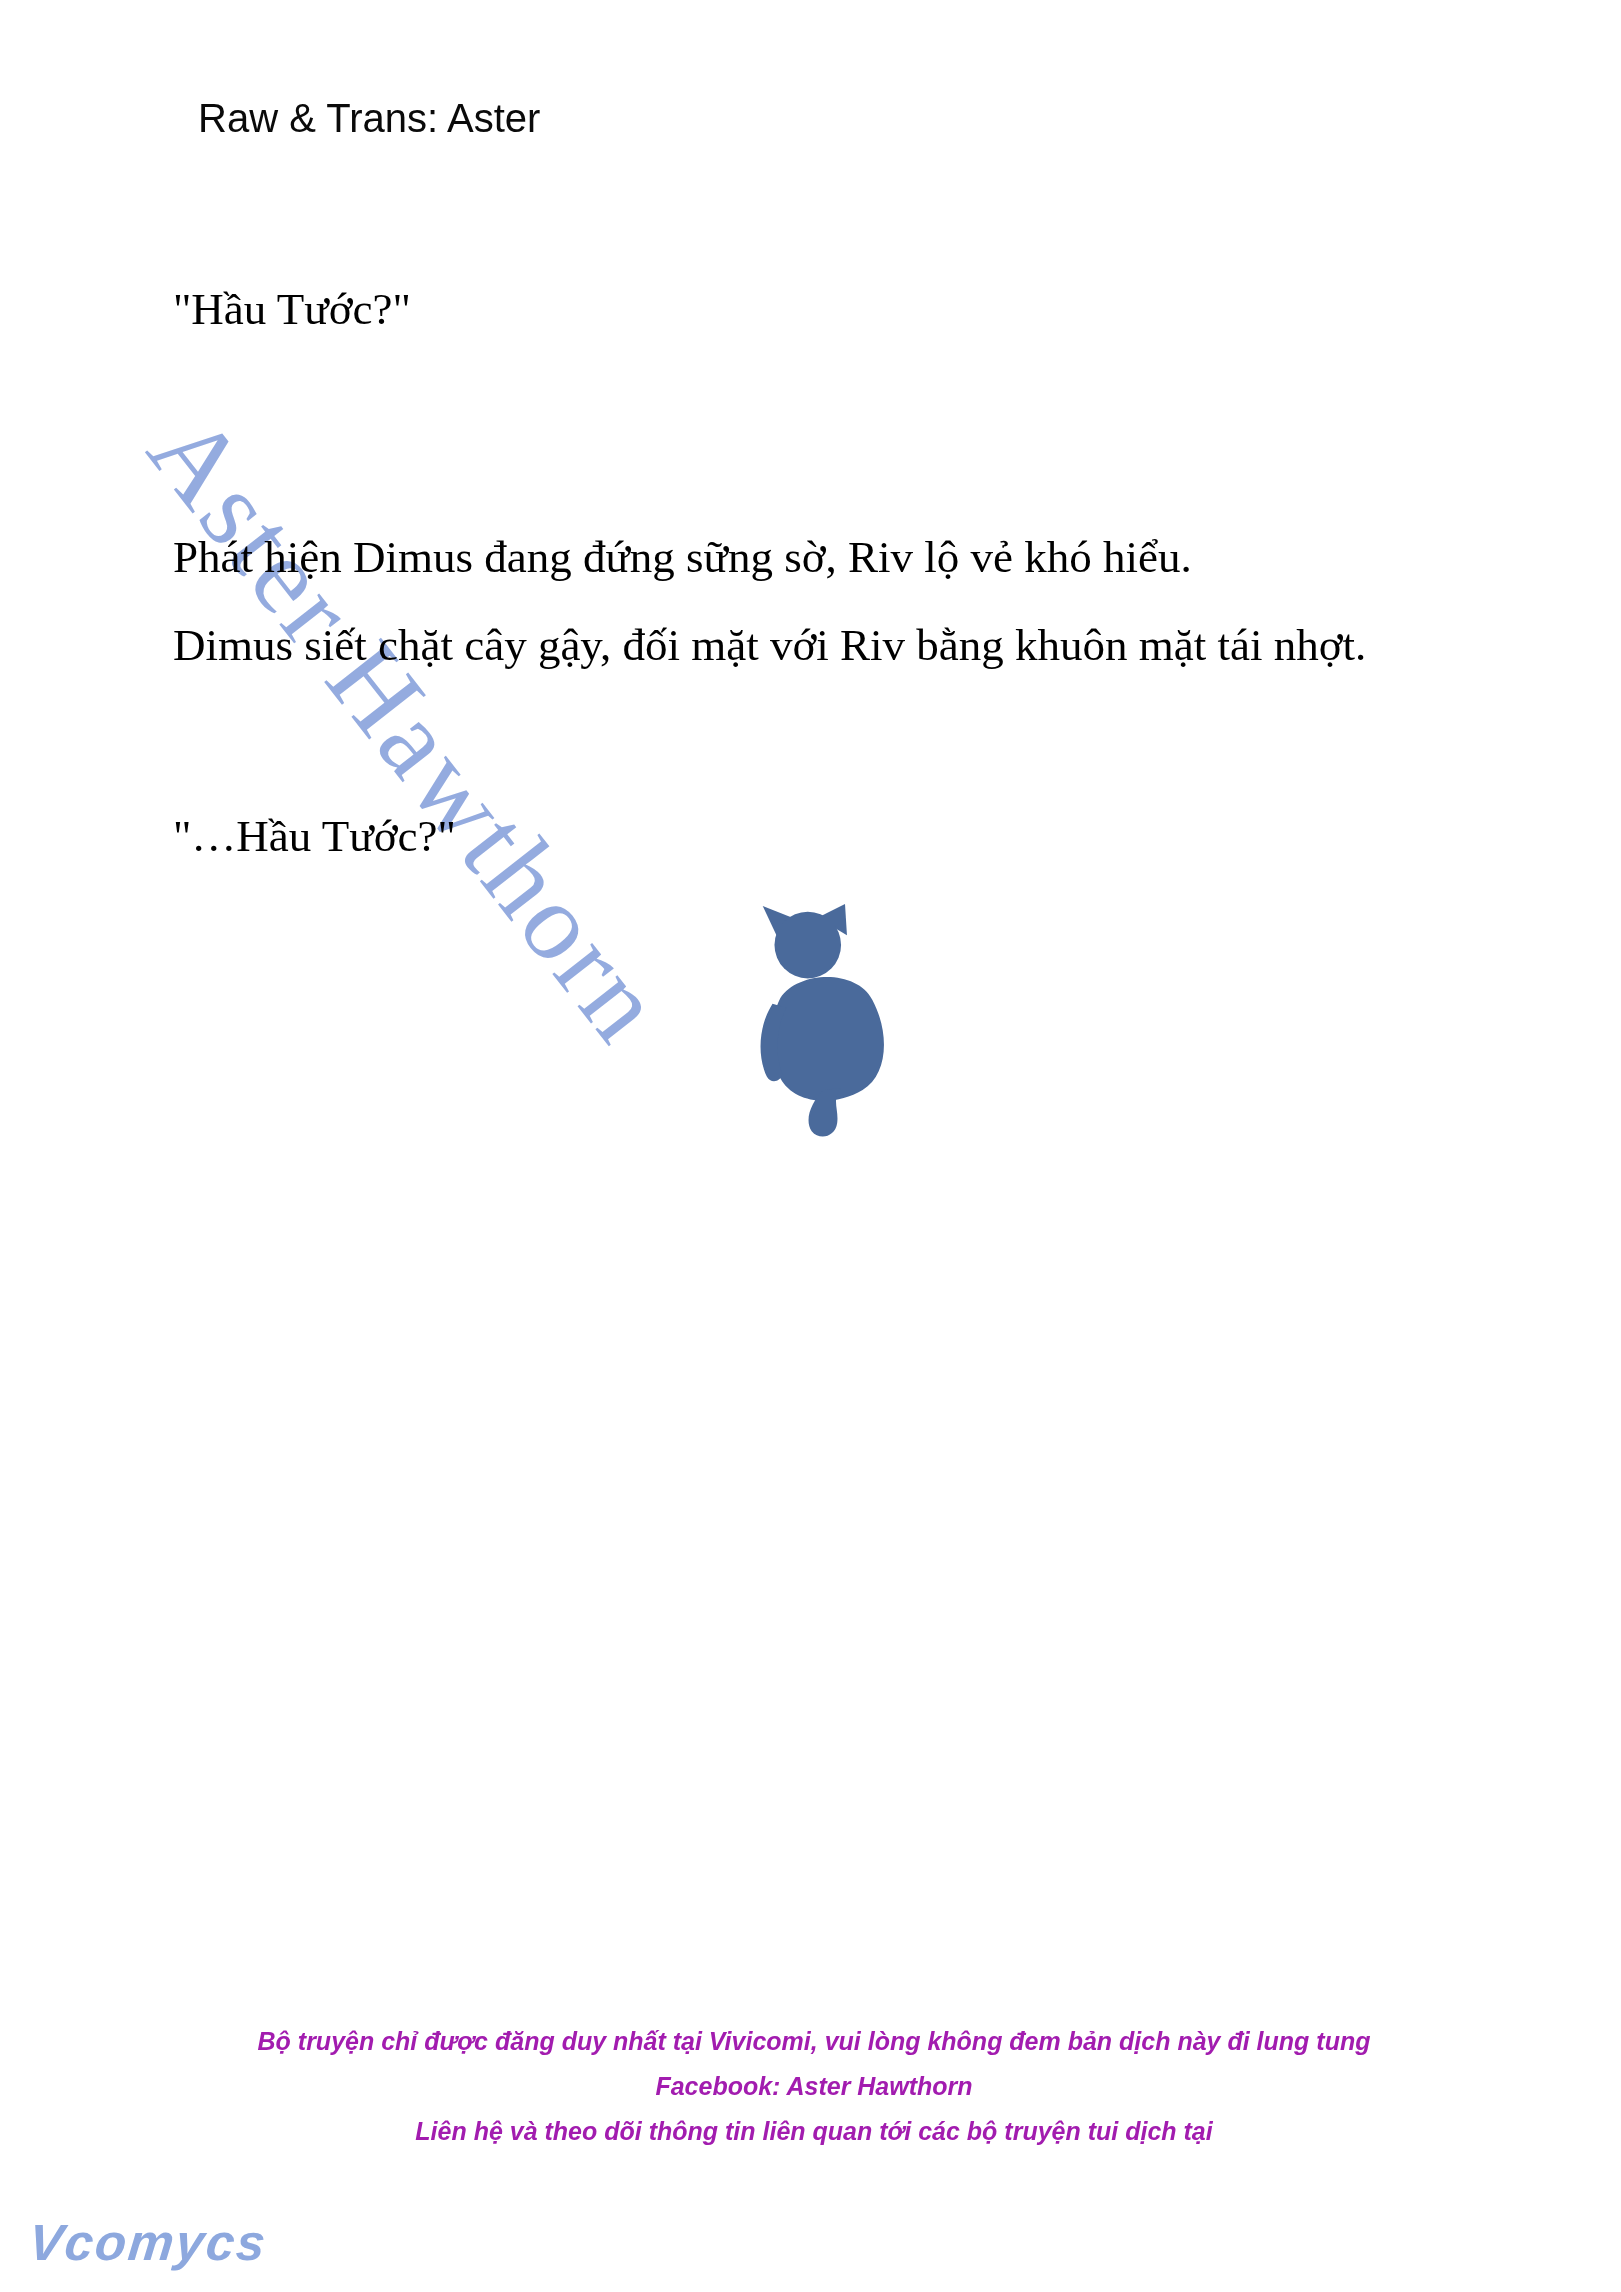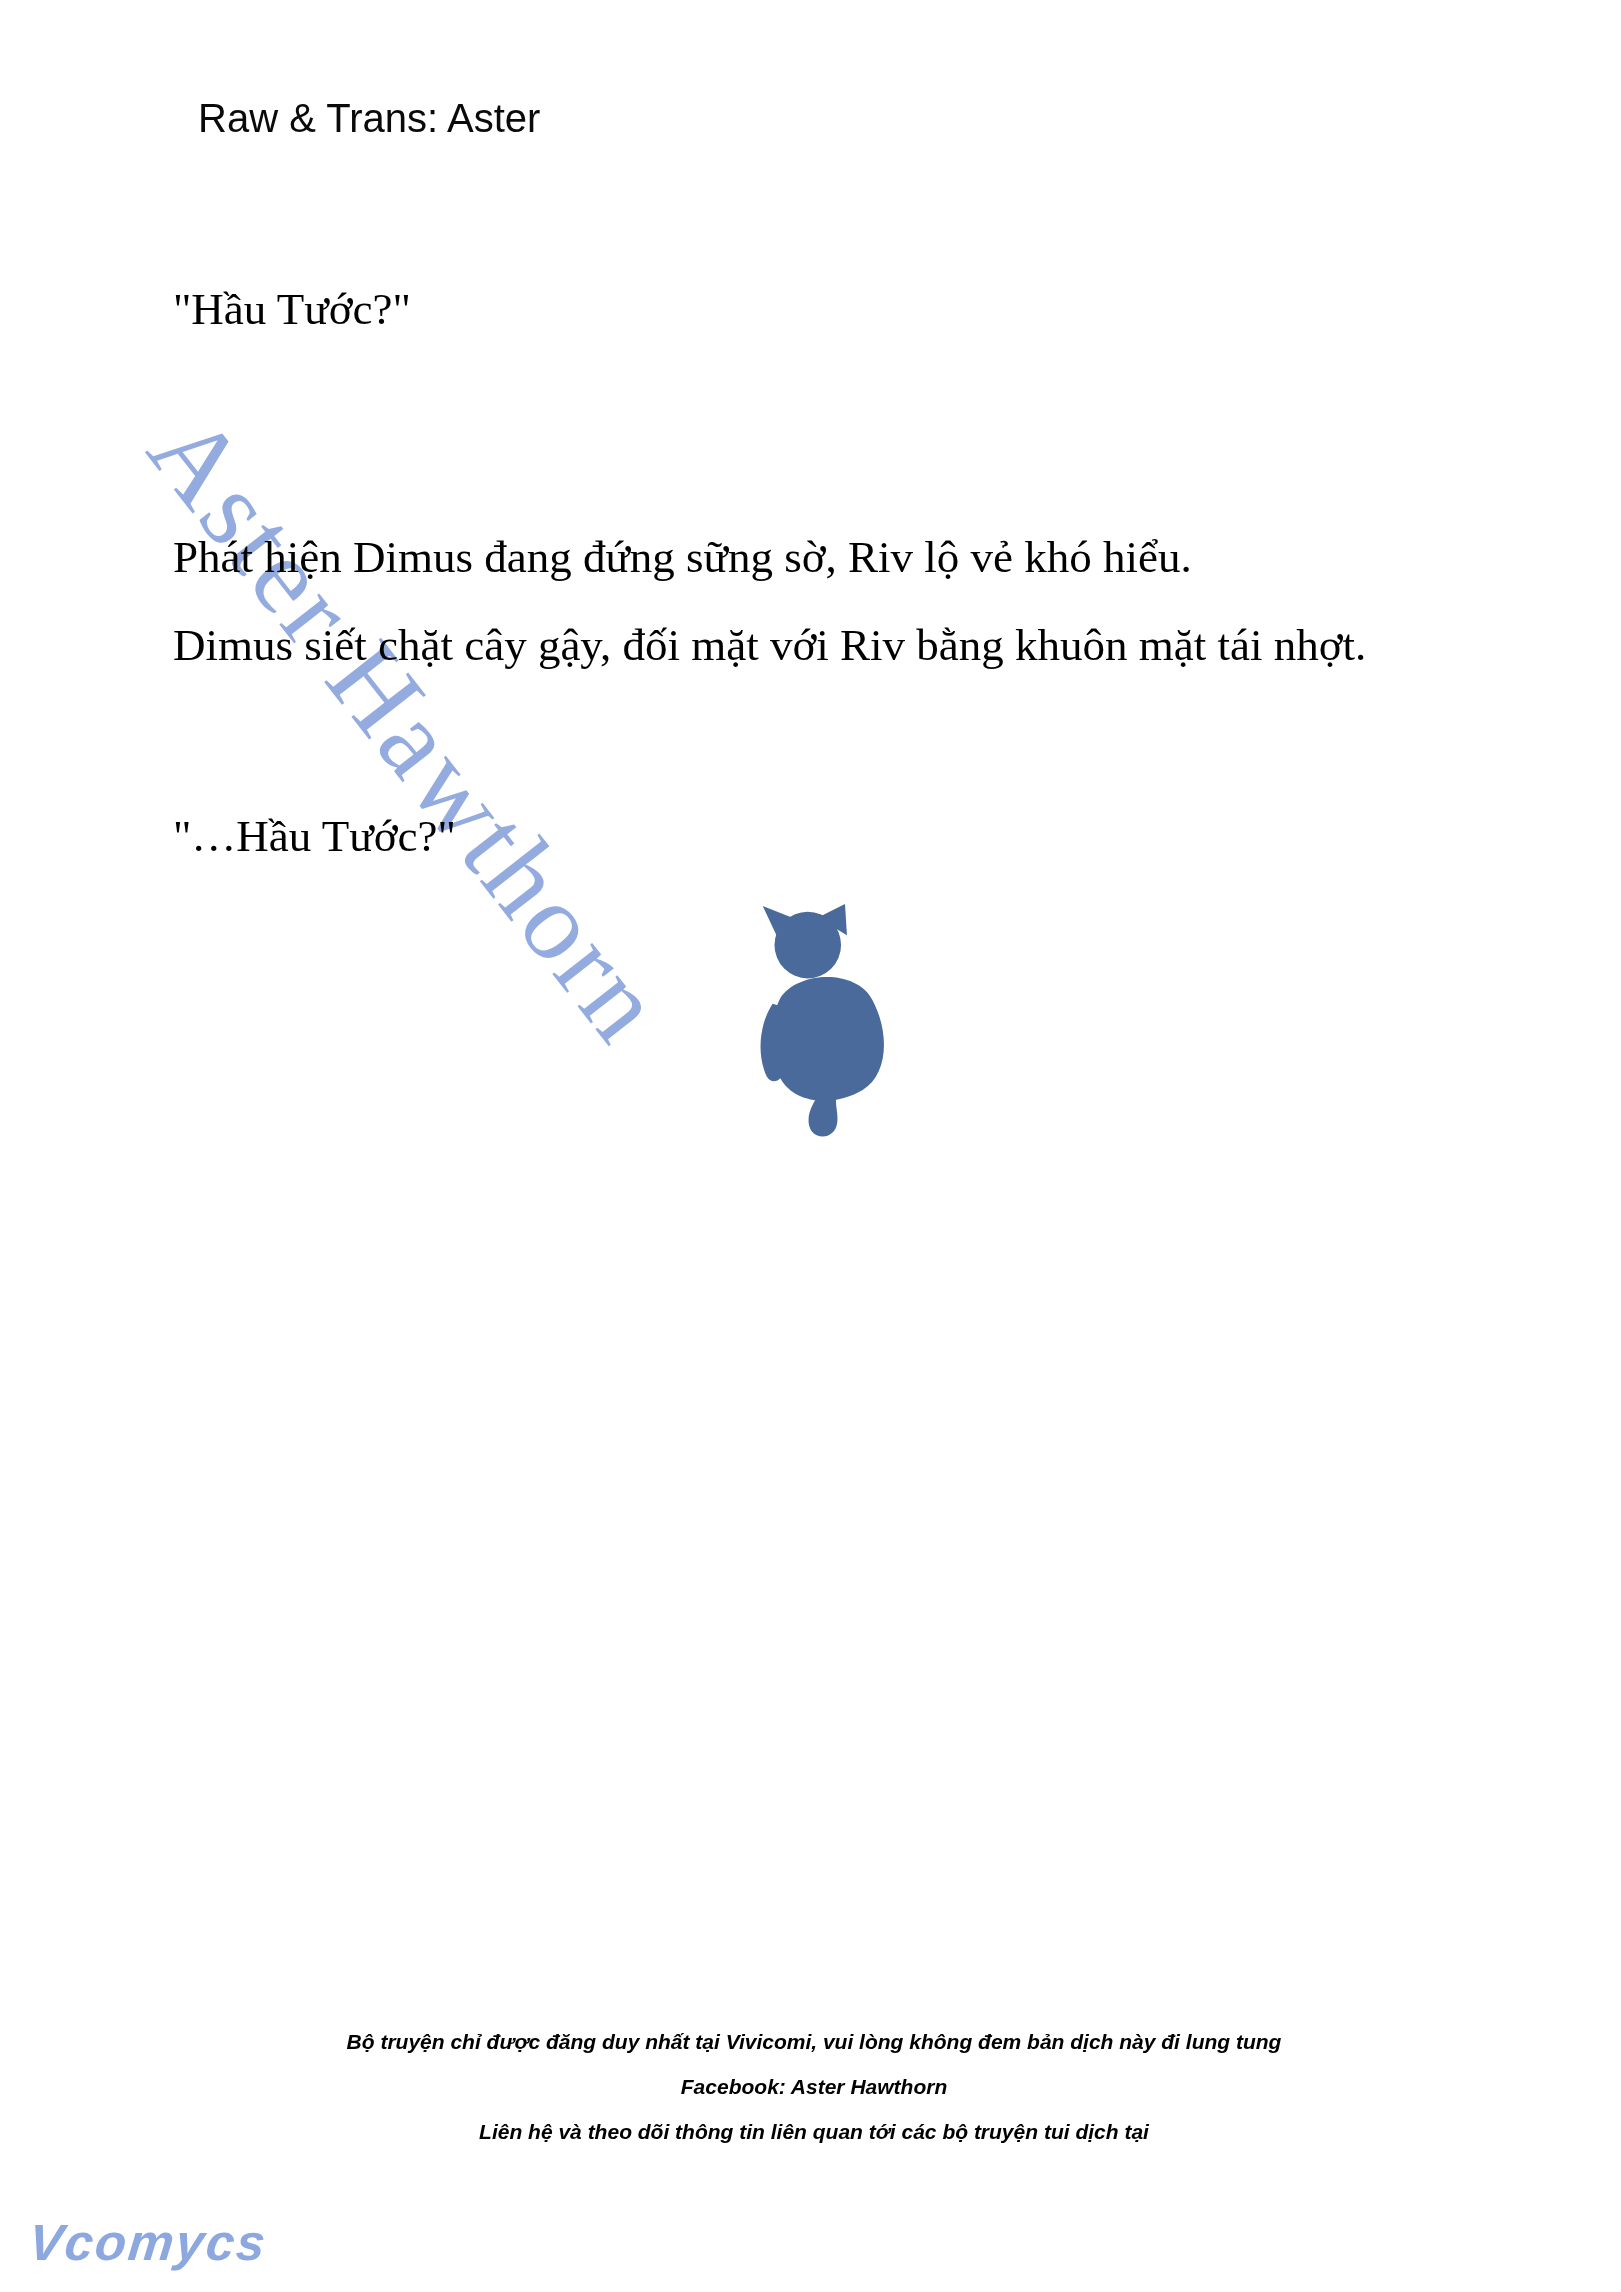--- a/index.html
+++ b/index.html
@@ -76,23 +76,23 @@
   
   .footer {
     position: absolute;
     left: 7px;
     right: 0;
     top: 2019px;
     text-align: center;
     font-family: "Liberation Sans", sans-serif;
     font-style: italic;
     font-weight: bold;
-    font-size: 21px;
+    font-size: 25px;
     line-height: 45px;
-    color: #000000;
+    color: #a21caf;
     z-index: 3;
   }
 
   
   .logo {
     position: absolute;
     left: 29px;
     top: 2213px;
     font-family: "Liberation Sans", sans-serif;
     font-style: italic;

